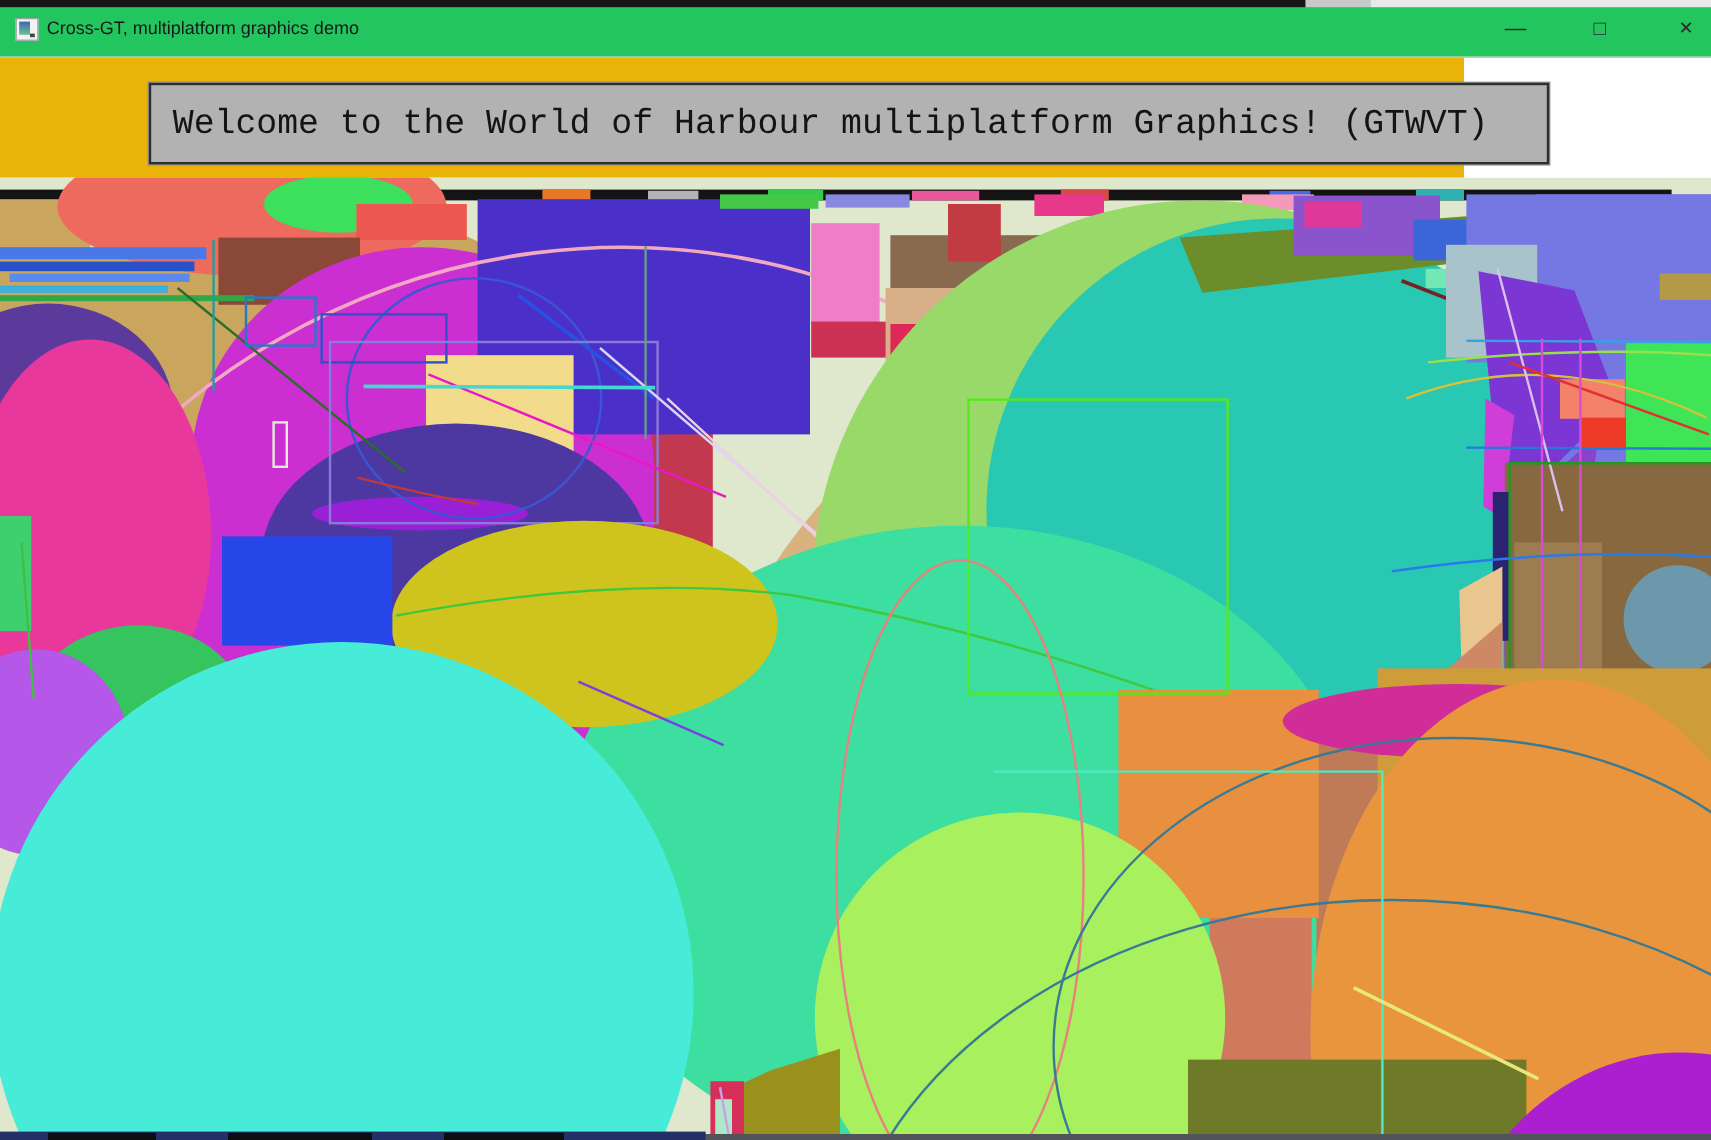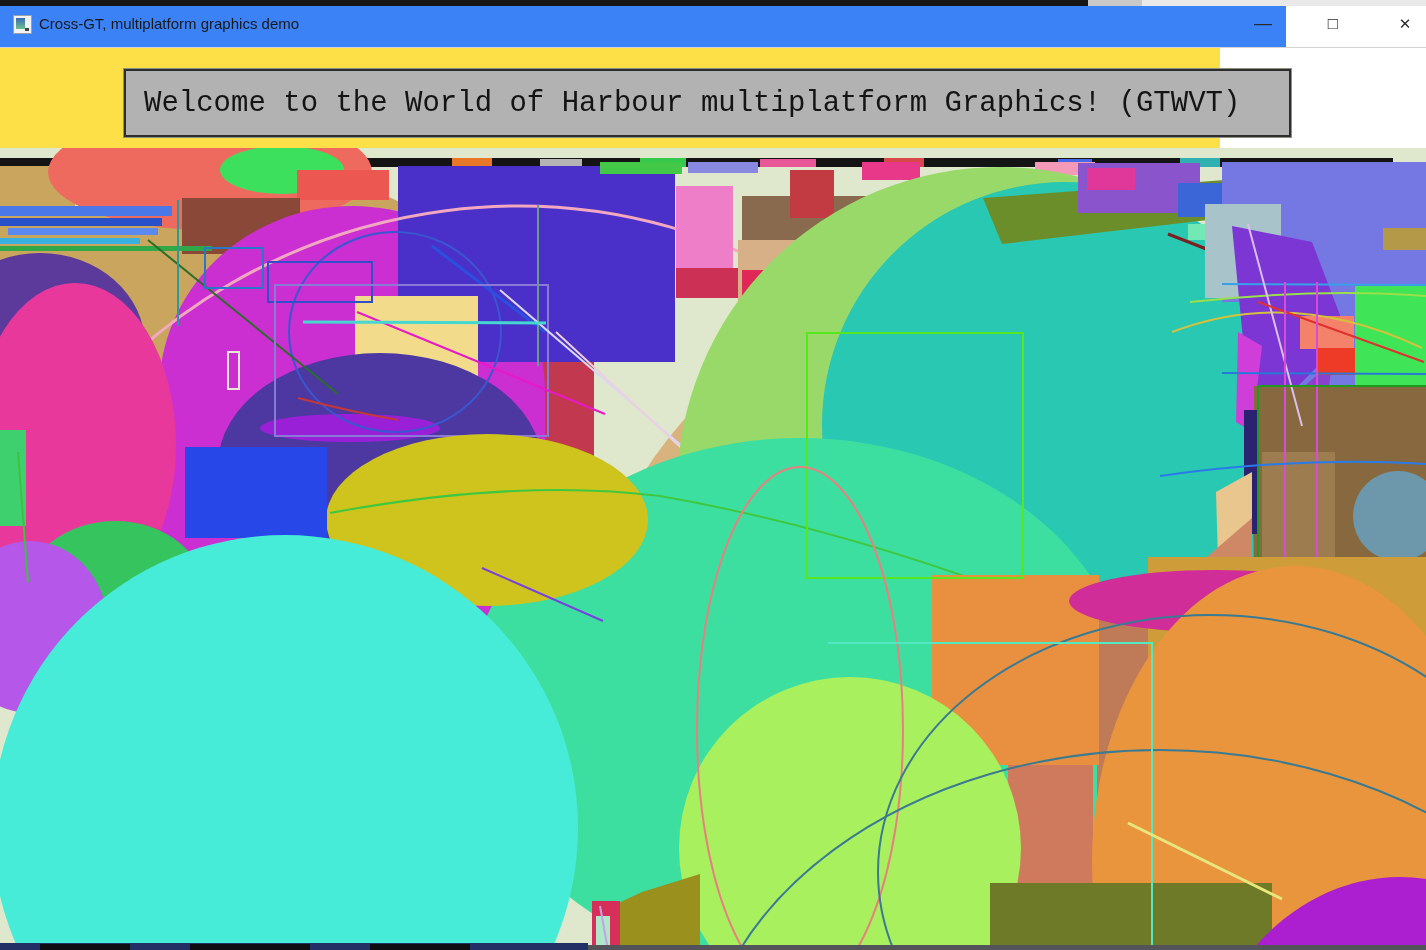--- a/index.html
+++ b/index.html
@@ -1,36 +1,36 @@
 <!DOCTYPE html>
 <html><head>
 <meta charset="utf-8">
 <style>
   html,body{margin:0;padding:0;}
   body{width:1426px;height:950px;overflow:hidden;position:relative;background:#ffffff;
        font-family:"Liberation Sans",sans-serif;}
   
-  .titlebar{position:absolute;left:0;top:0;width:1286px;height:48px;background:#3b82f6;}
+  .titlebar{position:absolute;left:0;top:0;width:1426px;height:48px;background:#22c55e;}
   .topstrip-black{position:absolute;left:0;top:0;width:1088px;height:6px;background:#161616;}
   .topstrip-gray{position:absolute;left:1088px;top:0;width:54px;height:6px;background:#c9c9c9;}
   .topstrip-light{position:absolute;left:1142px;top:0;width:284px;height:6px;background:#e9e9e9;}
   .app-icon{position:absolute;left:13px;top:15px;width:19px;height:19px;background:#f2f2f2;
             border:1px solid #9aa0a8;box-sizing:border-box;}
   .app-icon .pane{position:absolute;left:2px;top:2px;width:9px;height:11px;
             background:linear-gradient(#3a6ab0,#6fc08e);}
   .app-icon .bar{position:absolute;right:2px;bottom:2px;width:4px;height:3px;background:#444;}
   .win-title{position:absolute;left:39px;top:15px;font-size:15px;color:#191919;white-space:nowrap;}
   .ctl{position:absolute;top:0;height:47px;width:46px;text-align:center;line-height:47px;
        color:#2b2b2b;cursor:default;}
   .ctl-min{left:1240px;font-size:18px;}
   .ctl-max{left:1310px;font-size:17px;}
   .ctl-close{left:1382px;font-size:15px;}
   .titlebar-hairline{position:absolute;left:0;top:47px;width:1426px;height:1px;background:#d4d4d4;}
   
-  .header-region{position:absolute;left:0;top:48px;width:1220px;height:100px;background:#fde047;text-align:center;}
+  .header-region{position:absolute;left:0;top:48px;width:1220px;height:100px;background:#eab308;text-align:center;}
   .banner{position:absolute;left:124px;top:21px;width:1167px;height:68px;background:#b2b2b2;
           border:2px solid #2e2e2e;box-sizing:border-box;box-shadow:0 0 0 1px #8c9383;
           display:flex;align-items:center;}
   .banner-text{font-family:"Liberation Mono","DejaVu Sans Mono",monospace;font-size:29px;
           color:#141414;white-space:nowrap;margin-left:18px;}
   
   .canvas-wrap{position:absolute;left:0;top:148px;width:1426px;height:802px;}
   svg{display:block;}
 </style>
 </head>

